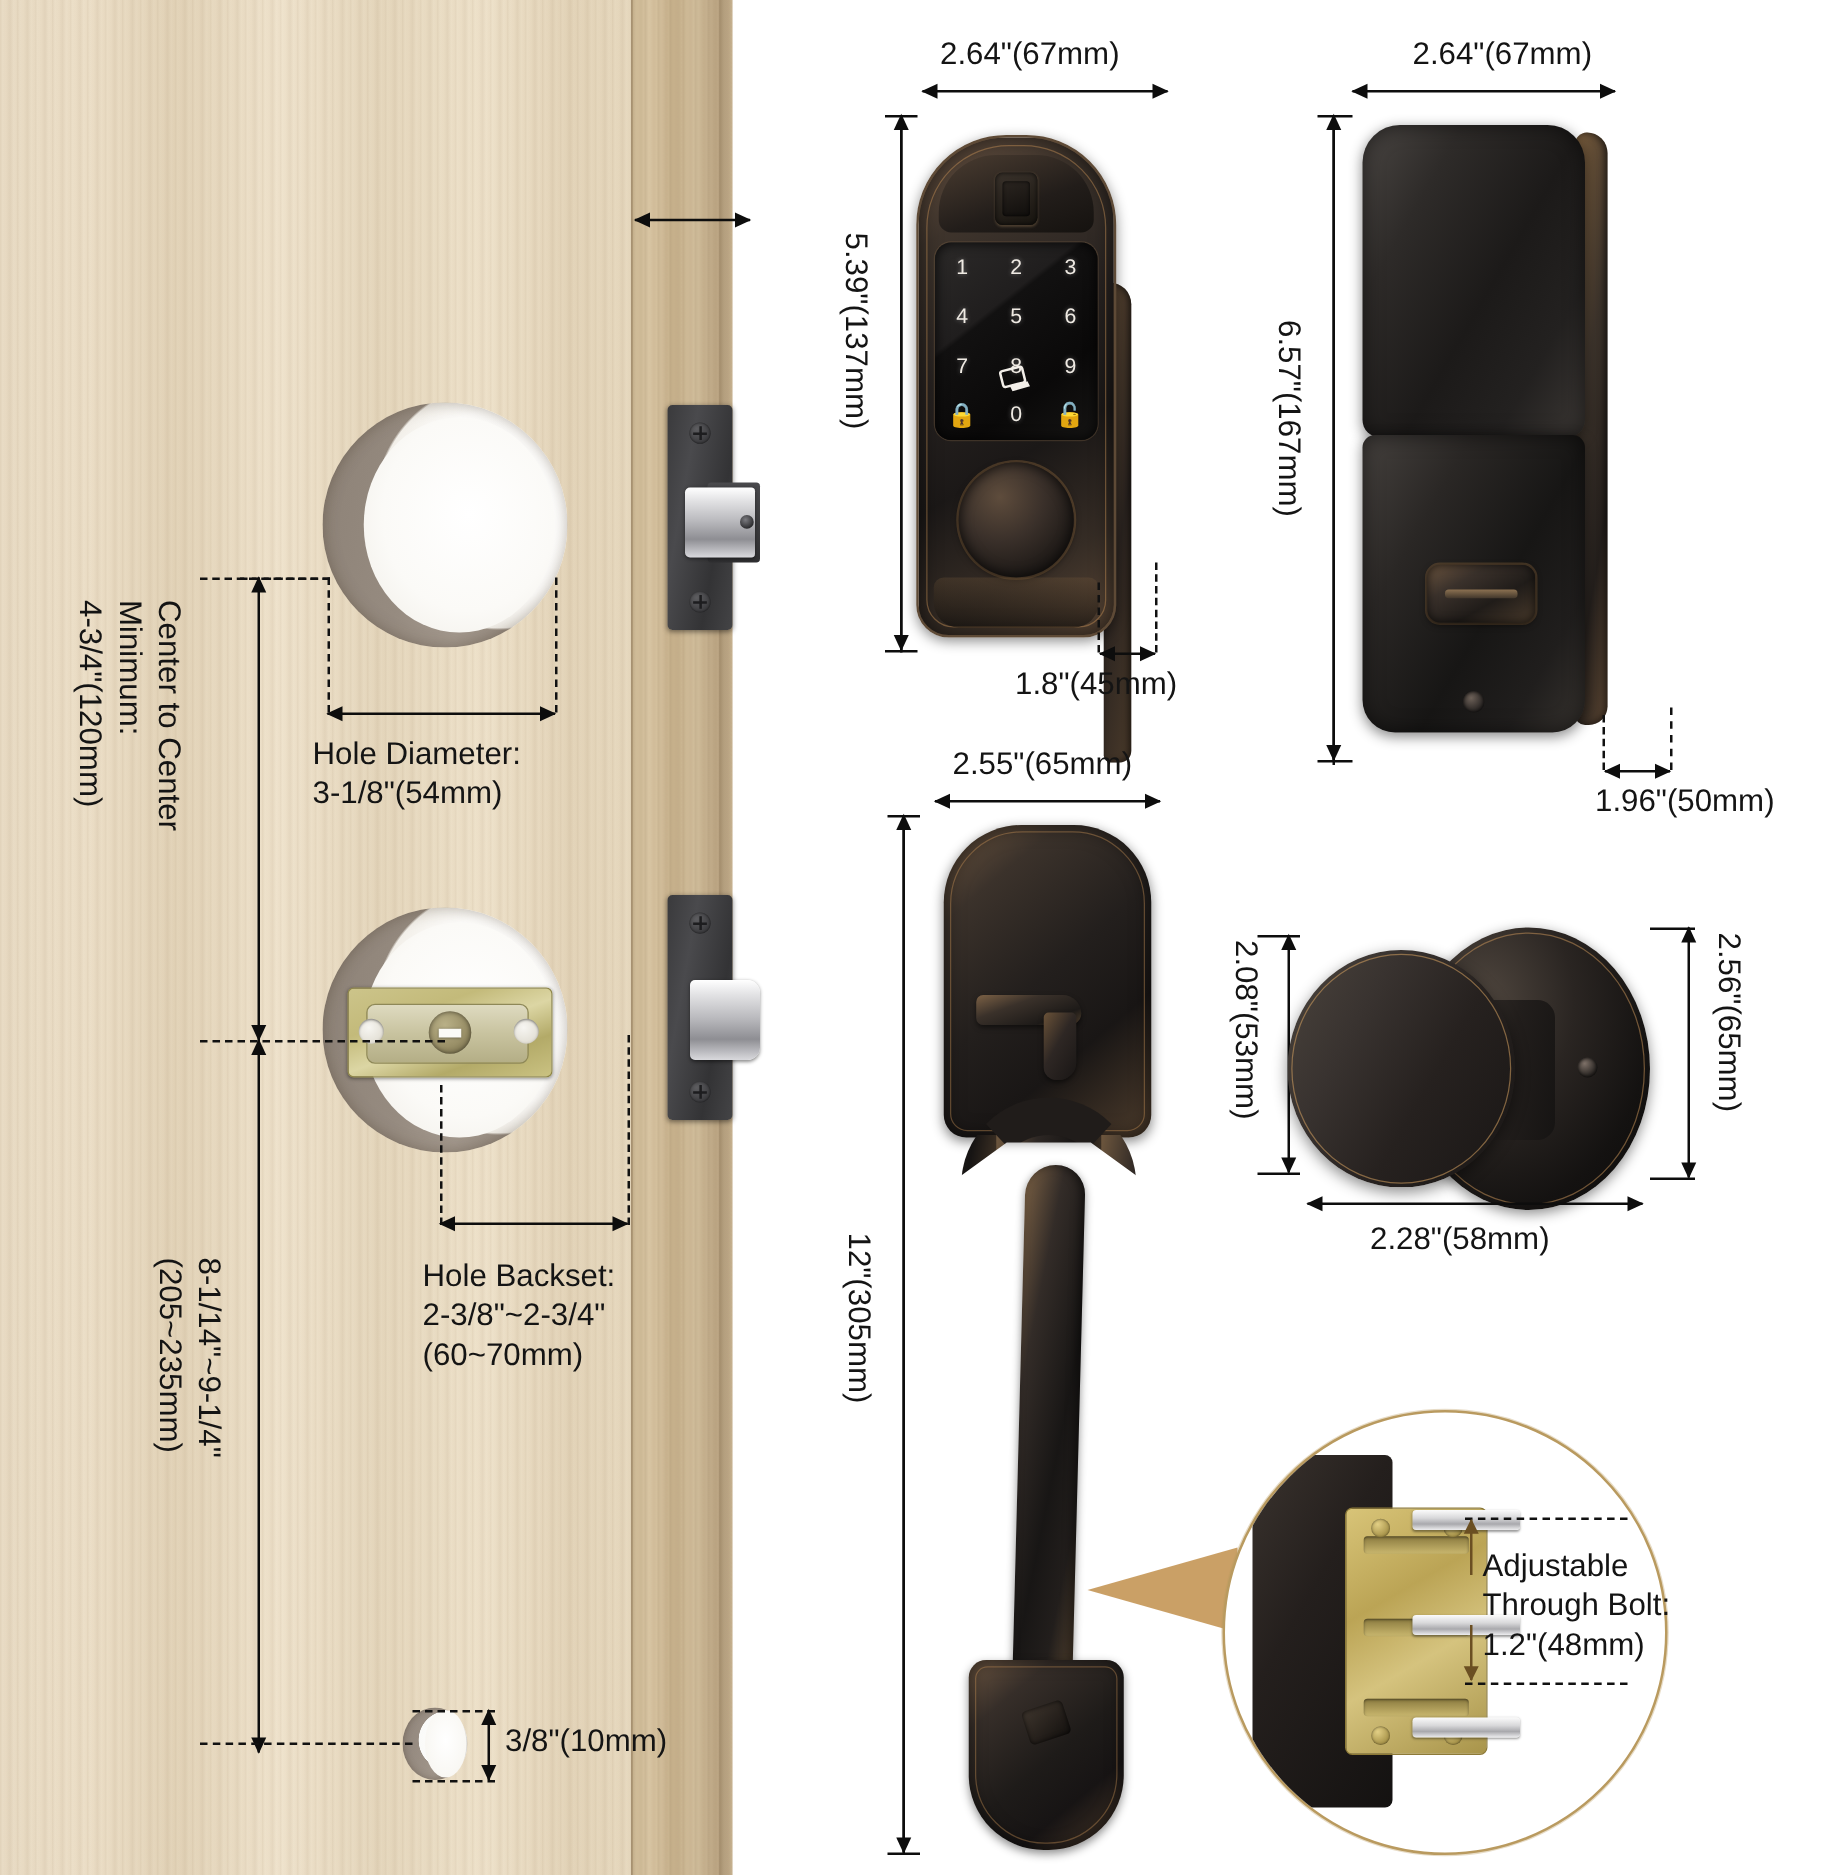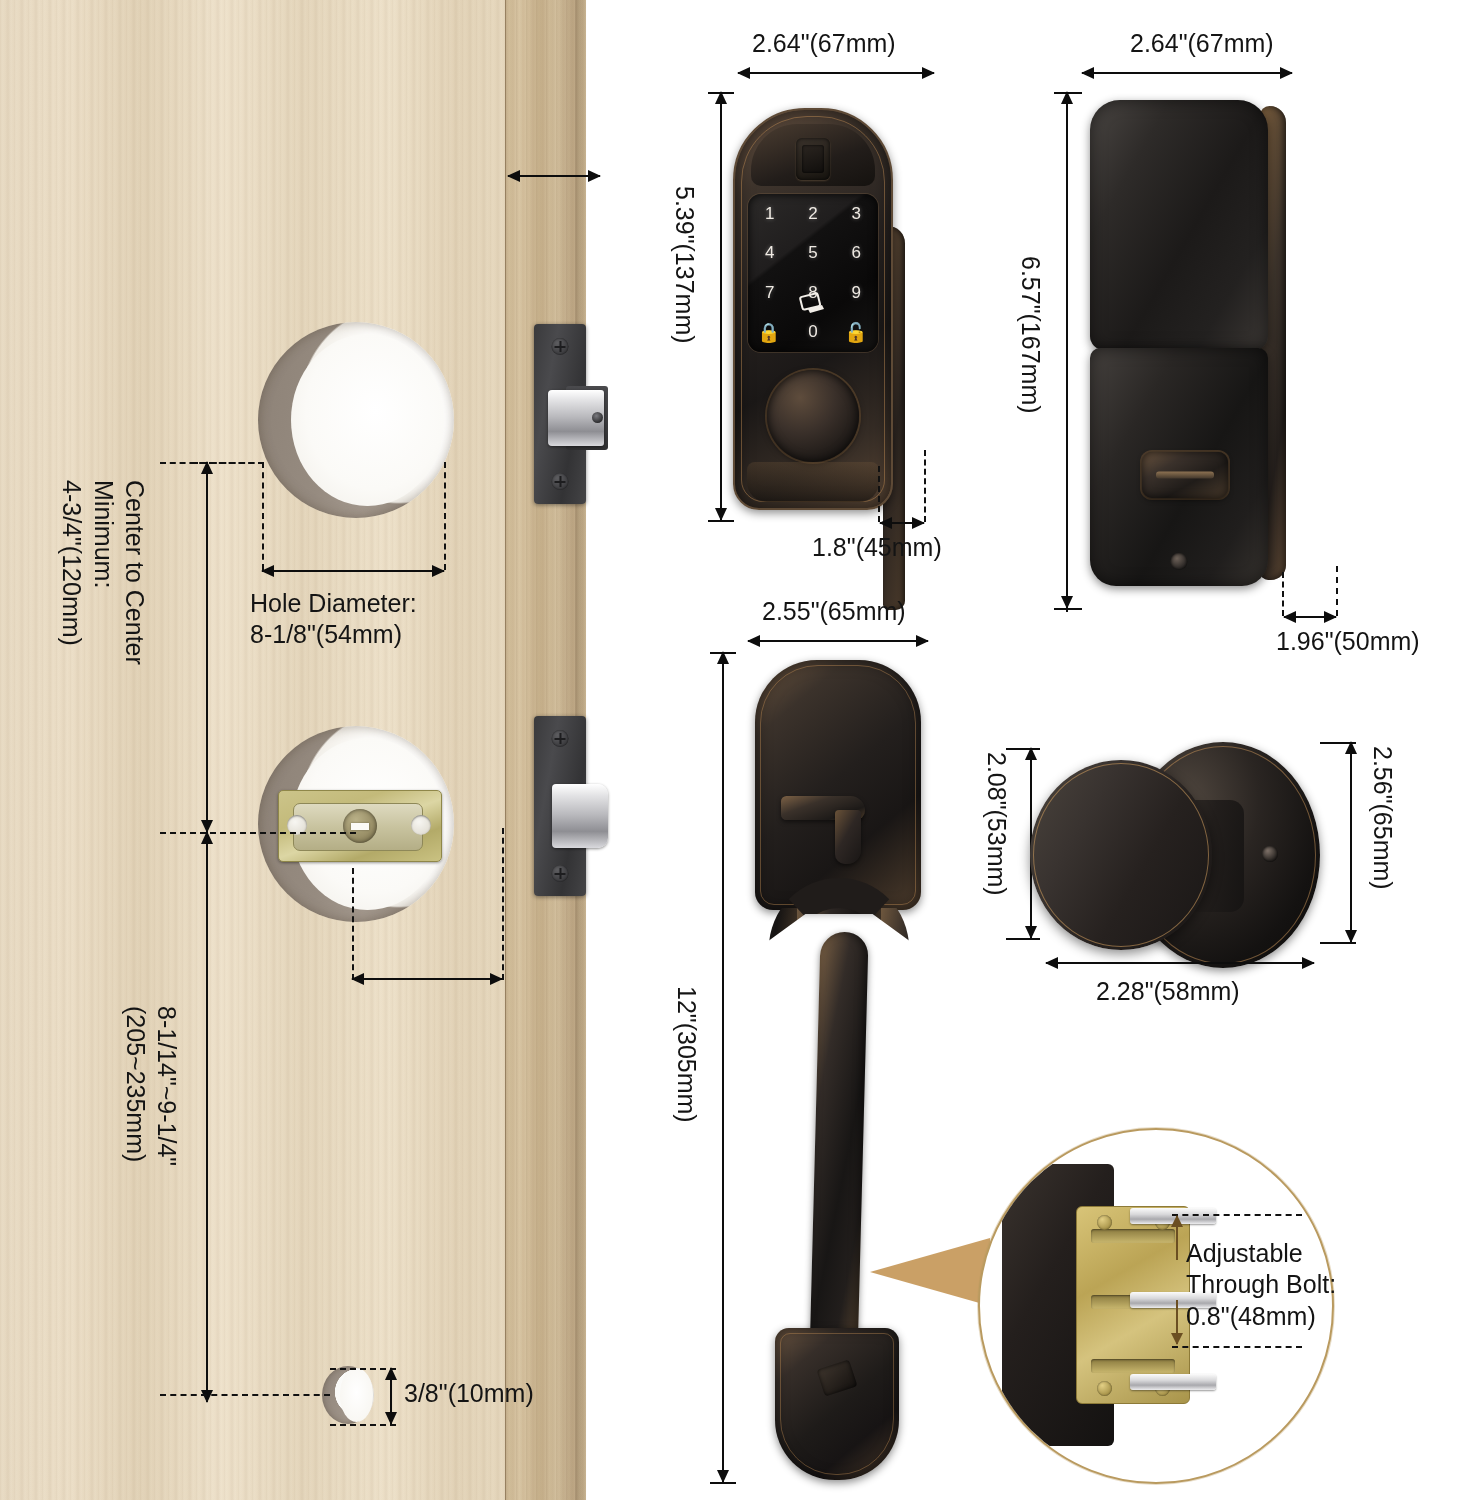--- a/index.html
+++ b/index.html
@@ -637,36 +637,39 @@
 
   <div class="hole hole-top">
     <div class="hole-inner"></div>
   </div>
 
   <div class="dash-h" style="left:192px; top:462px; width:72px;"></div>
   <div class="dash-v" style="left:262px; top:462px; height:108px;"></div>
   <div class="dash-v" style="left:444px; top:462px; height:108px;"></div>
   <div class="arrow-h" style="left:262px; top:570px; width:182px;"></div>
   <div class="dim-label" style="left:250px; top:588px;">Hole Diameter:
-8-1/8"(54mm)</div>
+3-1/8"(54mm)</div>
 
   <div class="hole hole-bottom">
     <div class="hole-inner"></div>
   </div>
   <div class="latch-plate lp-bottom">
     <div class="cyl-body" style="left:14px; top:12px; width:128px; height:46px;"></div>
     <div class="lp-hole" style="left:8px; top:24px; width:20px; height:20px;"></div>
     <div class="lp-hole" style="left:132px; top:24px; width:20px; height:20px;"></div>
     <div class="lp-spindle" style="left:64px; top:18px; width:34px; height:34px;"></div>
     <div class="lp-slot" style="left:72px; top:32px; width:18px; height:7px;"></div>
   </div>
 
   <div class="dash-v" style="left:352px; top:868px; height:112px;"></div>
   <div class="dash-v" style="left:502px; top:828px; height:152px;"></div>
   <div class="arrow-h" style="left:352px; top:978px; width:150px;"></div>
+  <div class="dim-label" style="left:338px; top:1006px;">Hole Backset:
+2-3/8"~2-3/4"
+(60~70mm)</div>
 
   <div class="dash-h" style="left:160px; top:462px; width:104px;"></div>
   <div class="dash-h" style="left:160px; top:832px; width:196px;"></div>
   <div class="arrow-v" style="left:206px; top:462px; height:370px;"></div>
   <div class="dim-label vert-cw" style="left:150px; top:480px;">Center to Center
 Minimum:
 4-3/4"(120mm)</div>
 
   <div class="arrow-v" style="left:206px; top:832px; height:570px;"></div>
   <div class="dim-label vert-cw" style="left:182px; top:1006px;">8-1/14"~9-1/4"
@@ -817,15 +820,15 @@
     <div class="co-bolt" style="left:150px; top:162px; width:86px;"></div>
     <div class="co-bolt" style="left:150px; top:244px; width:86px;"></div>
   </div>
 
   <div class="dash-h" style="left:1172px; top:1214px; width:130px;"></div>
   <div class="dash-h" style="left:1172px; top:1346px; width:130px;"></div>
   <div class="arrow-up-small" style="left:1176px; top:1216px; height:44px;"></div>
   <div class="arrow-down-small" style="left:1176px; top:1300px; height:44px;"></div>
   <div class="dim-label" style="left:1186px; top:1238px;">Adjustable
 Through Bolt:
-0.8"(48mm)</div>
+1.2"(48mm)</div>
 
 </div>
 
 </body></html>

